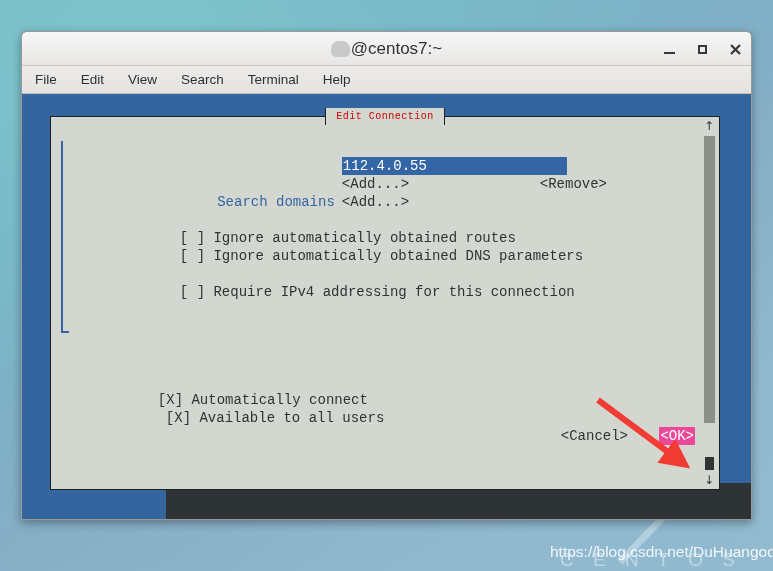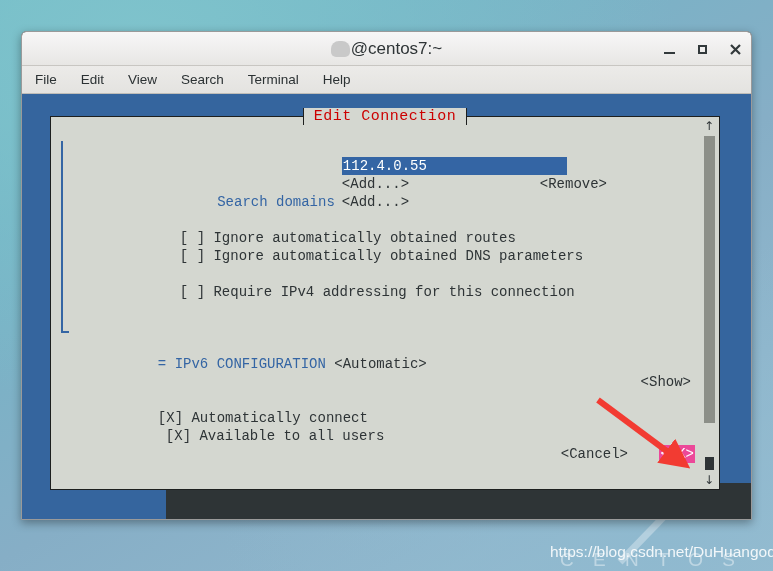--- a/index.html
+++ b/index.html
@@ -144,21 +144,21 @@
     left: 0; top: -9px;
     width: 100%;
     display: flex;
     align-items: center;
     justify-content: center;
   }
   #dialog-title {
     background: #d4d7d0;
     color: #cc0000;
     font-family: "Liberation Mono", "DejaVu Sans Mono", monospace;
-    font-size: 15px;
+    font-size: 10px;
     letter-spacing: 0.5px;
     padding: 0 10px;
     border-left: 1px solid #1d1f1e;
     border-right: 1px solid #1d1f1e;
     line-height: 17px;
   }
 
   #dialog-content {
     position: absolute;
     left: 0; top: 0;
@@ -326,24 +326,20 @@
           <div class="row">&nbsp;</div>
 
           <div class="row" style="padding-left:28px;">
             <span>[ ]</span><span>&nbsp;</span><span>Require IPv4 addressing for this connection</span>
           </div>
 
           <div class="row">&nbsp;</div>
           <div class="row">&nbsp;</div>
           <div class="row">&nbsp;</div>
 
-          <div class="row" style="padding-left:6px;">
-            <span class="blue">=</span><span>&nbsp;</span><span class="blue">IPv6 CONFIGURATION</span><span>&nbsp;</span><span>&lt;Automatic&gt;</span>
-            <span class="right-item" style="right:28px;">&lt;Show&gt;</span>
-          </div>
 
           <div class="row">&nbsp;</div>
           <div class="row">&nbsp;</div>
 
           <div class="row" style="padding-left:6px;">
             <span>[X]</span><span>&nbsp;</span><span>Automatically connect</span>
           </div>
           <div class="row" style="padding-left:14px;">
             <span>[X]</span><span>&nbsp;</span><span>Available to all users</span>
           </div>

